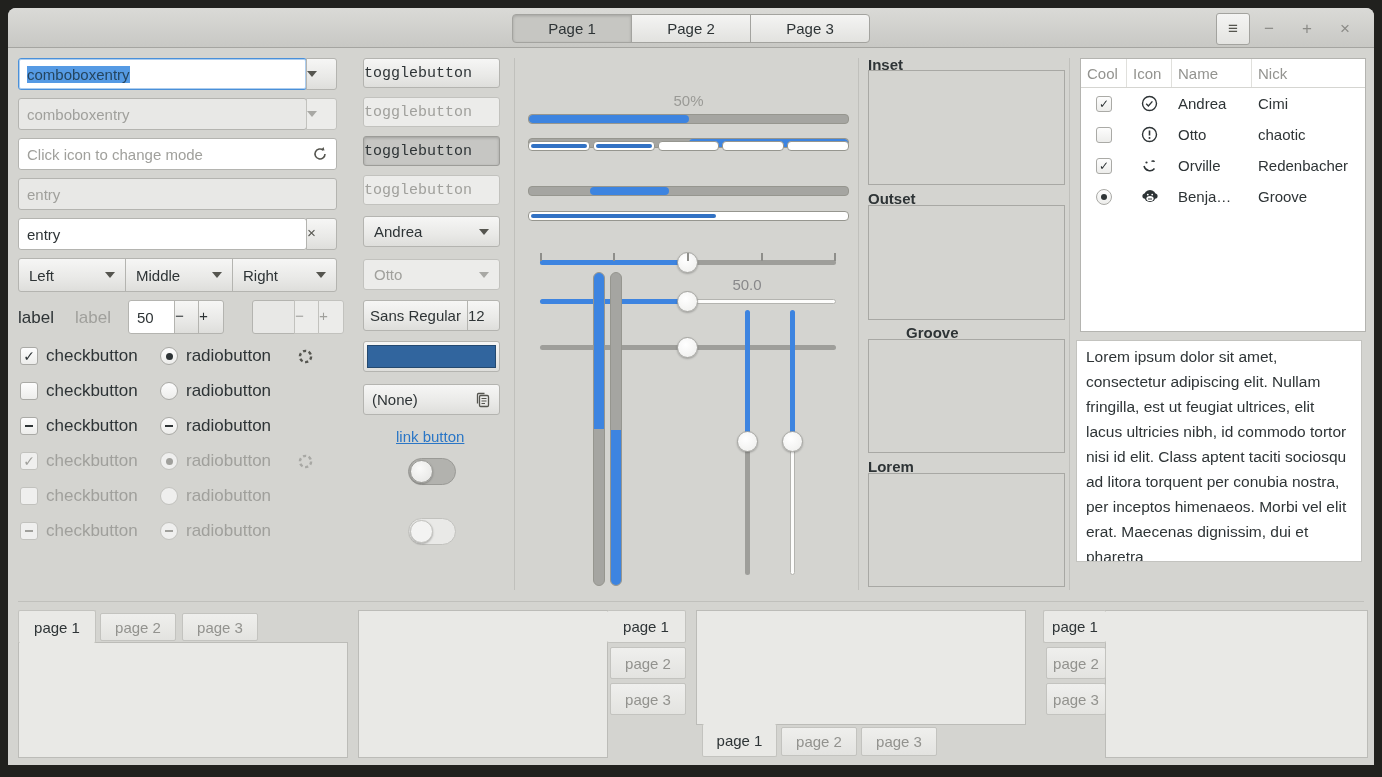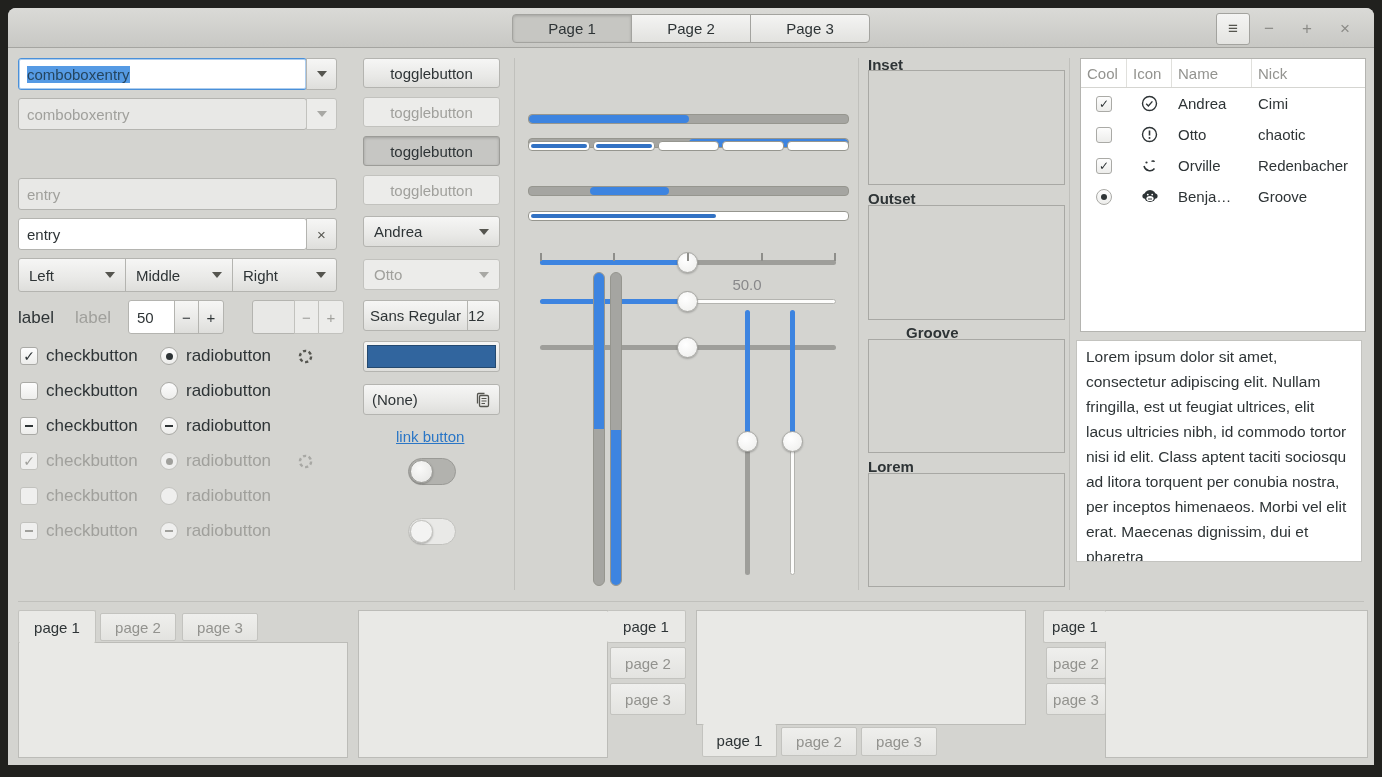--- a/index.html
+++ b/index.html
@@ -19,21 +19,21 @@
   .hdr-tab.active { background:#c6c6c2; box-shadow:inset 0 1px 3px rgba(0,0,0,.18); }
   .win-controls { position:absolute; right:10px; top:4px; height:33px; display:flex; align-items:center; }
   .menu-btn { width:34px; height:32px; border:1px solid #a3a39f; border-radius:3px;
               background:linear-gradient(#f4f4f3,#e4e4e1); display:flex; align-items:center; justify-content:center;
               font-size:17px; color:#55554f; }
   .wc-glyph { width:38px; text-align:center; font-size:17px; color:#8b8b87; }
   
   .abs { position:absolute; }
   .btn { background:linear-gradient(#f6f6f5,#e9e9e7 60%,#dededb); border:1px solid #b4b4b0;
          border-radius:3px; color:#2e3436; font-size:15px; display:flex; align-items:center; }
-  .btn.center { justify-content:center; }
+  .btn.center { justify-content:flex-start;font-family:Liberation Mono, monospace; }
   .btn.disabled { background:#ececea; color:#a0a09c; border-color:#c2c2be; }
   .btn.pressed { background:#c6c6c3; box-shadow:inset 0 1px 3px rgba(0,0,0,.2); border-color:#9c9c98; }
   .entry { background:#ffffff; border:1px solid #b4b4b0; border-radius:3px; font-size:15px;
            color:#2e3436; display:flex; align-items:center; padding:0 8px; }
   .entry.disabled { background:#e8e8e6; color:#a0a09c; }
   .entry.focused { border-color:#4a90d9; box-shadow:inset 0 0 0 1px rgba(74,144,217,.45); }
   .placeholder { color:#a0a09c; }
   .sel { background:#559ae4; color:#24455f; }
   .arrow-dn { width:0; height:0; border-left:5px solid transparent; border-right:5px solid transparent;
               border-top:6px solid #55554f; }
@@ -123,20 +123,27 @@
       <span class="arrow-dn"></span>
     </div>
 
     <div class="abs entry disabled" style="left:10px;top:50px;width:289px;height:32px;">
       <span>comboboxentry</span>
     </div>
     <div class="abs btn disabled center" style="left:298px;top:50px;width:31px;height:32px;border-radius:0 3px 3px 0;">
       <span class="arrow-dn"></span>
     </div>
 
+    <div class="abs entry" style="left:10px;top:90px;width:319px;height:32px;justify-content:space-between;">
+      <span class="placeholder">Click icon to change mode</span>
+      <svg width="16" height="16" viewBox="0 0 16 16">
+        <path d="M13 8a5 5 0 1 1-1.7-3.8" fill="none" stroke="#55554f" stroke-width="1.6"></path>
+        <path d="M11.5 1l1 3.4-3.4-.4z" fill="#55554f"></path>
+      </svg>
+    </div>
 
     <div class="abs entry disabled" style="left:10px;top:130px;width:319px;height:32px;">
       <span>entry</span>
     </div>
 
     <div class="abs entry" style="left:10px;top:170px;width:289px;height:32px;">
       <span>entry</span>
     </div>
     <div class="abs btn center" style="left:298px;top:170px;width:31px;height:32px;border-radius:0 3px 3px 0;color:#55554f;">
       <span>×</span>
@@ -299,20 +306,21 @@
     <div class="abs switch" style="left:400px;top:443px;width:48px;height:27px;background:#e9e9e7;border:1px solid #c2c2be;">
       <span class="knob" style="width:23px;height:23px;background:#f3f3f2;border:1px solid #c2c2be;"></span>
     </div>
 
     <div class="abs trough" style="left:520px;top:12px;width:321px;height:10px;">
       <div class="fill" style="width:50%;border-radius:4px;"></div>
     </div>
     <div class="abs trough" style="left:520px;top:26px;width:321px;height:10px;">
       <div class="fill" style="width:50%;margin-left:50%;border-radius:4px;"></div>
     </div>
+    <div class="abs" style="left:520px;top:44px;width:321px;text-align:center;font-size:15px;color:#9a9a96;">50%</div>
     <div class="abs trough" style="left:520px;top:64px;width:321px;height:10px;">
       <div class="fill" style="position:absolute;left:19%;width:25%;top:0;bottom:0;border-radius:4px;"></div>
     </div>
     <div class="abs lvl" style="left:520px;top:79px;width:321px;height:10px;">
       <span class="line" style="width:58%;"></span>
     </div>
     <div class="abs" style="left:520px;top:93px;width:321px;height:10px;display:flex;gap:3px;">
       <span class="lvl" style="flex:1;">
             <span class="line" style="left:2px;right:2px;width:auto;"></span>
           </span>

